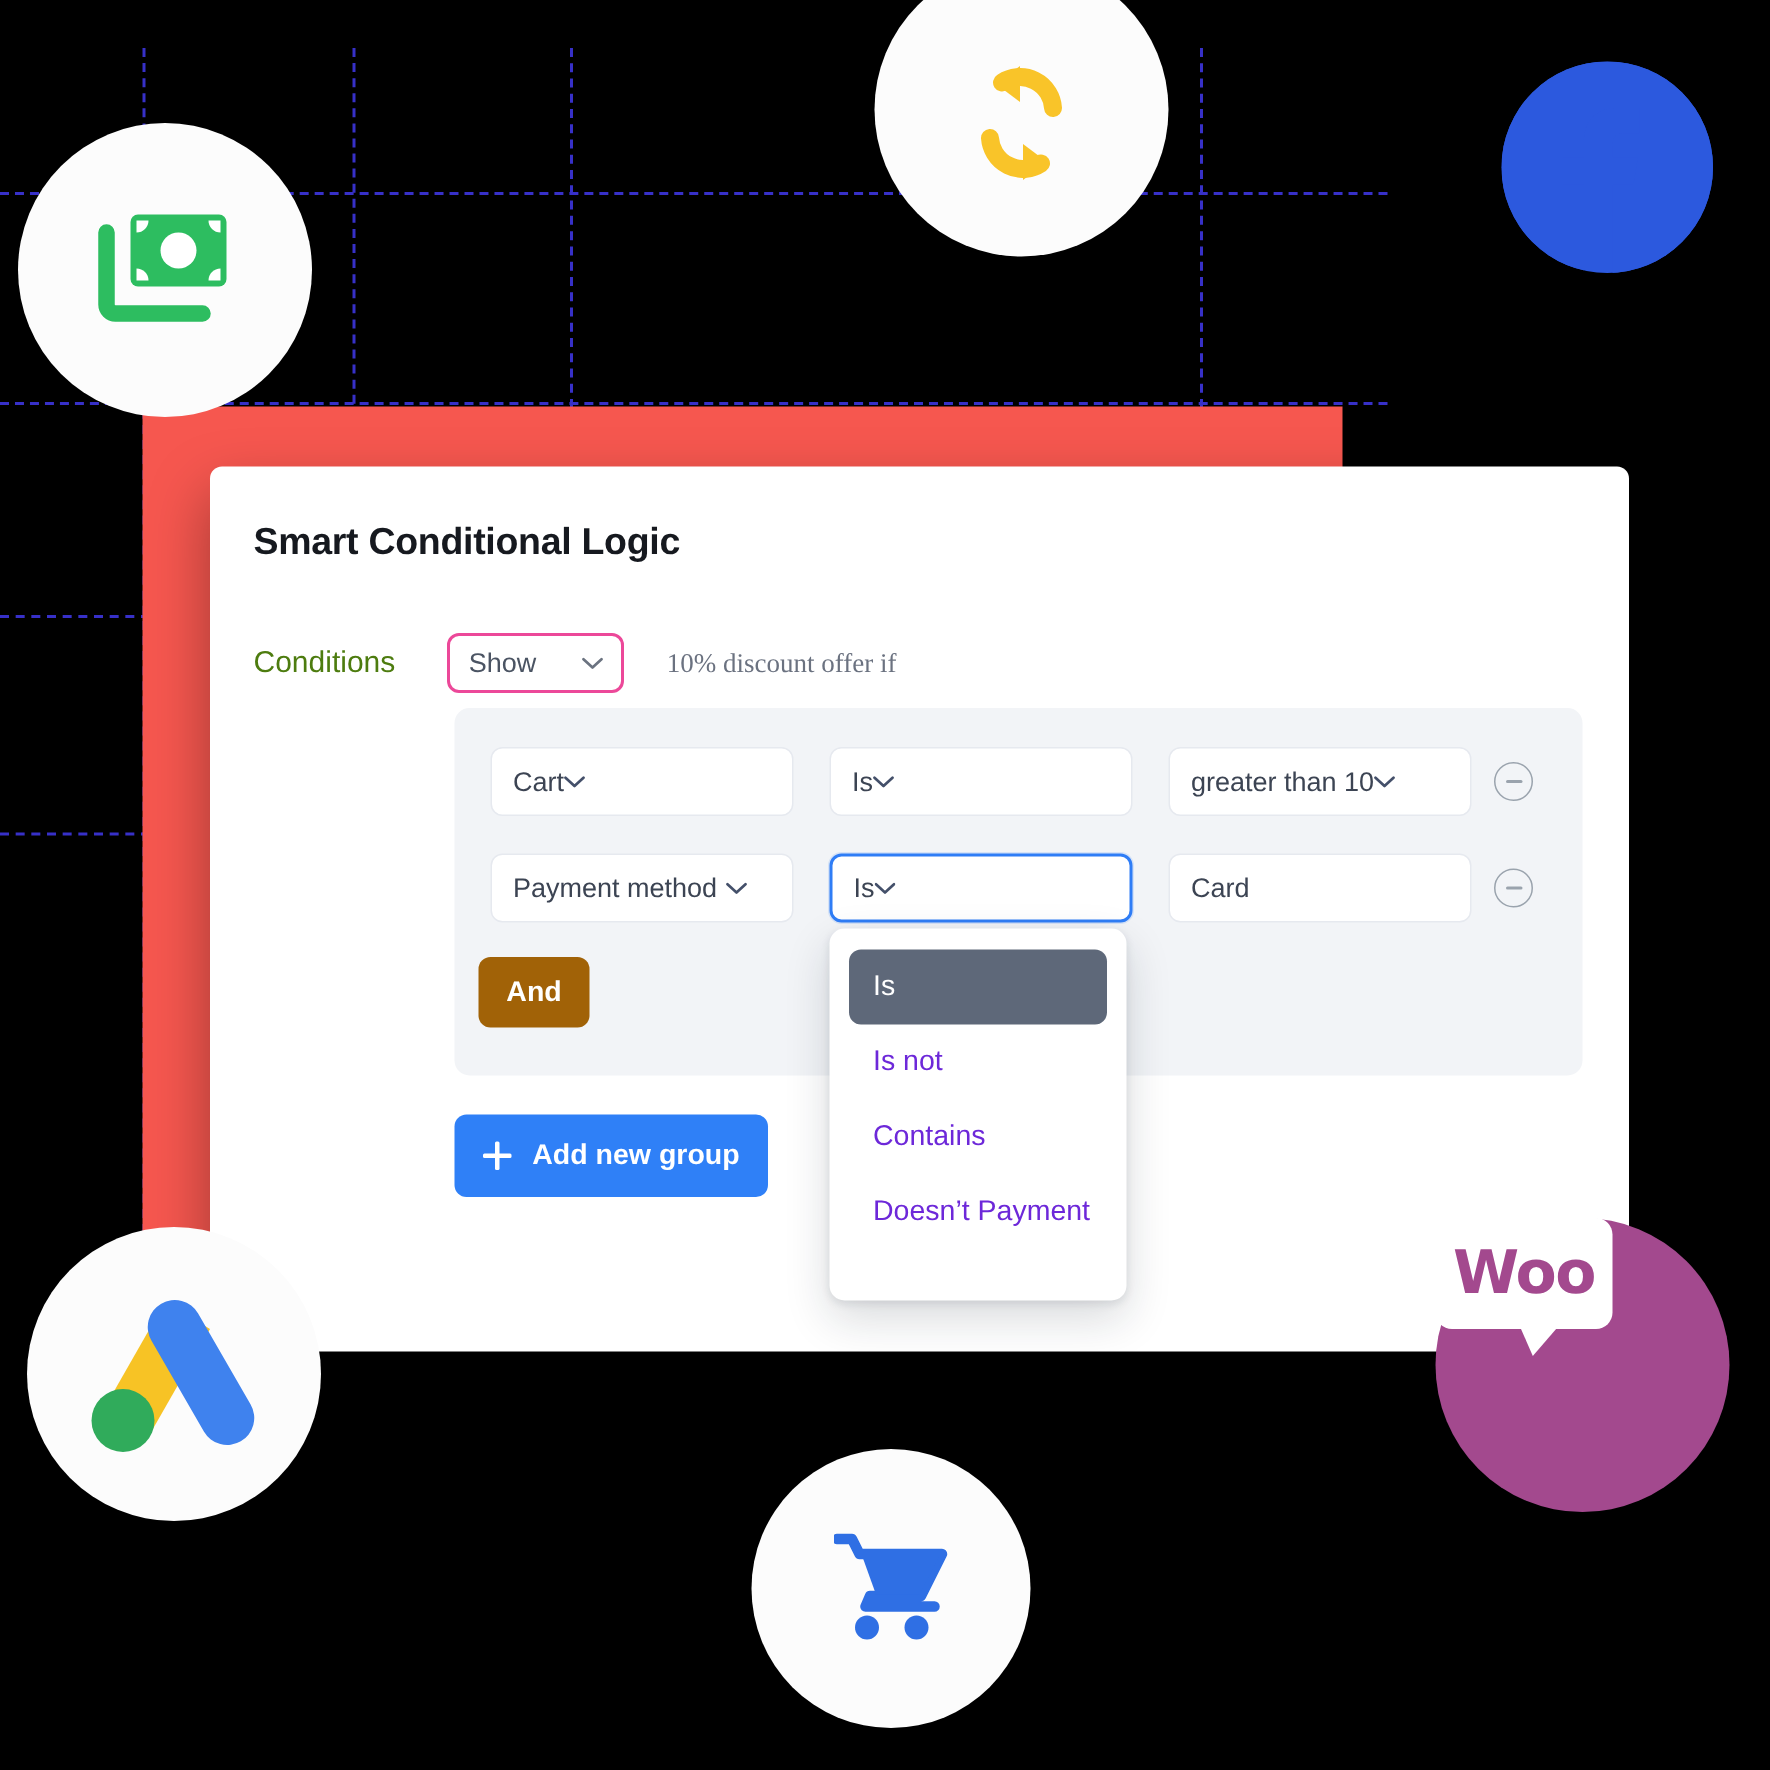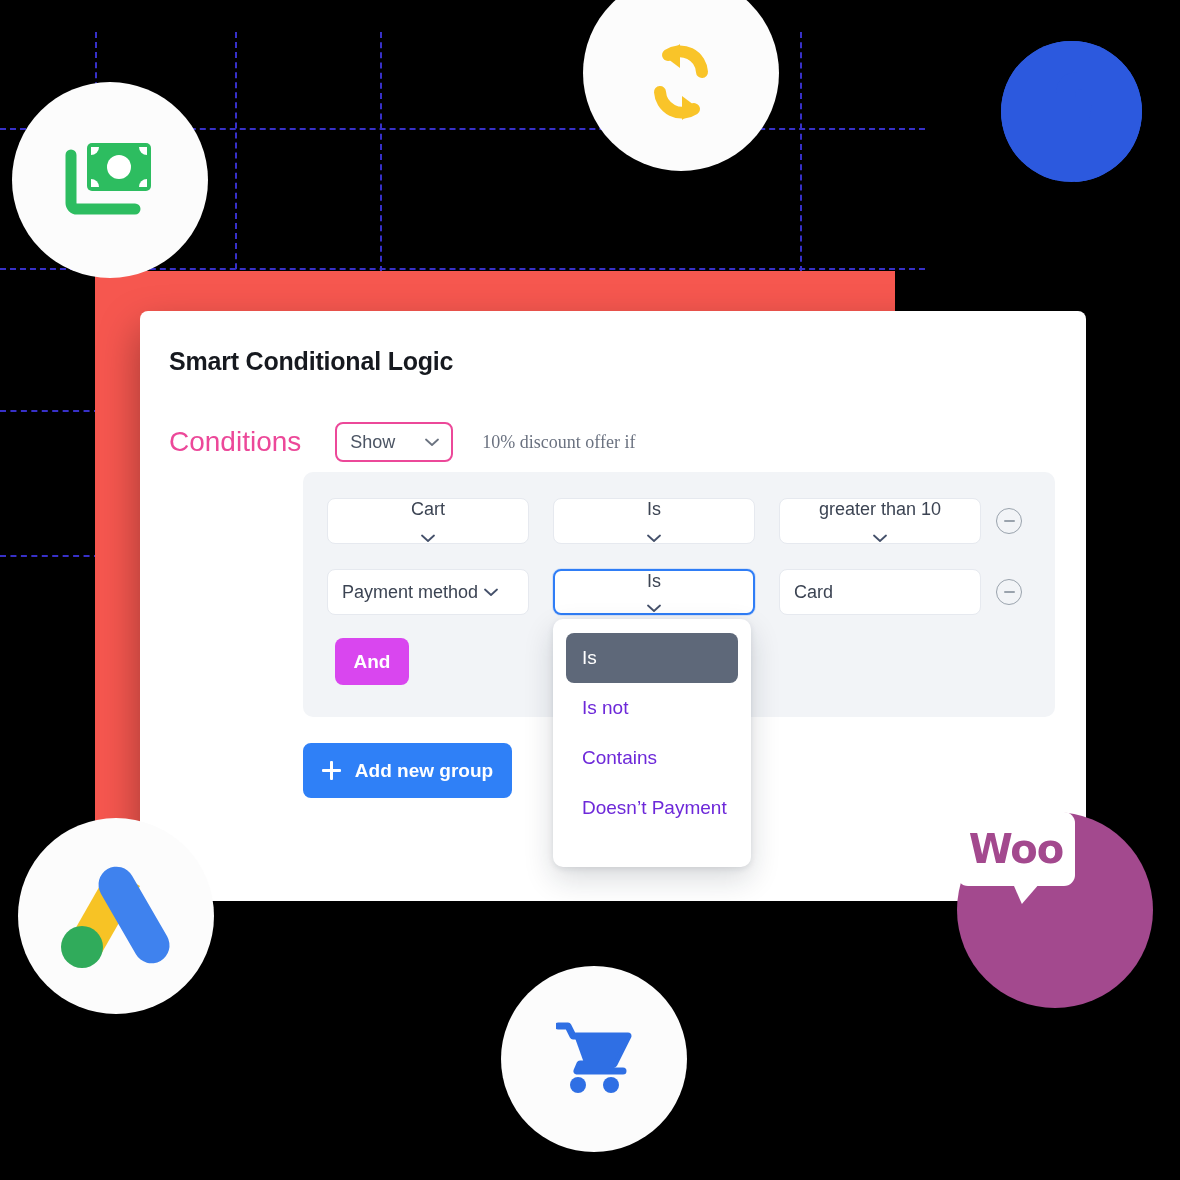--- a/index.html
+++ b/index.html
@@ -30,21 +30,21 @@
     box-shadow: 0 18px 40px rgba(0,0,0,0.35);
     overflow:visible;
   }
   .card-title {
     position:absolute; left:29px; top:36px;
     font-size:25px; font-weight:bold; color:#16191F; letter-spacing:-0.2px;
   }
 
   
   .cond-row { position:absolute; left:29px; top:111px; display:flex; align-items:center; }
-  .cond-label { font-size:28px; color:#ec4899; }
+  .cond-label { font-size:20px; color:#4d7c0f; }
   .show-select {
     margin-left:34px; width:118px; height:40px;
     background:#FFFFFF; border:2px solid #ec4899; border-radius:8px;
     display:flex; align-items:center; justify-content:space-between;
     padding:0 12px 0 13px;
     font-size:18px; color:#4B5463;
   }
   .cond-note { margin-left:29px; font-size:18px; color:#6B7280;font-family:Liberation Serif, serif; }
 
   
@@ -56,40 +56,40 @@
   .crow.r1 { left:24px; top:26px; }
   .crow.r2 { left:24px; top:97px; }
 
   .field {
     height:46px; background:#FFFFFF;
     border:1px solid #E6E9EF; border-radius:8px;
     display:flex; align-items:center;
     padding:0 14px;
     font-size:18px; color:#3C4453;
   }
-  .field.sel { justify-content:space-between;flex-direction:column; }
+  .field.sel { justify-content:flex-start; }
   .field.w-a { width:202px; }
   .field.w-b { width:202px; margin-left:24px; }
   .field.w-c { width:202px; margin-left:24px; }
   .field.focused { border:2px solid #2F7DF6; box-shadow:0 0 0 1px rgba(47,125,246,0.15); }
   .field.tight { justify-content:flex-start; }
   .field.tight .chev { margin-left:6px; }
 
   .chev { display:inline-block; color:#44506A; line-height:0; }
   .chev svg { display:block; }
 
   .remove-btn {
     margin-left:15px; width:26px; height:26px; border-radius:50%;
     border:1.6px solid #9AA3AD; display:flex; align-items:center; justify-content:center;
   }
   .remove-btn i { display:block; width:11px; height:1.8px; background:#9AA3AD; border-radius:1px; }
 
   .and-btn {
-    position:absolute; left:32px; top:166px;
-    width:74px; height:47px; border-radius:8px; background:#d946ef;
+    position:absolute; left:16px; top:166px;
+    width:74px; height:47px; border-radius:8px; background:#a16207;
     display:flex; align-items:center; justify-content:center;
     color:#fff; font-size:19px; font-weight:bold;
   }
 
   
   .dropdown {
     position:absolute; left:413px; top:308px; width:198px; height:248px;
     background:#FFFFFF; border-radius:10px;
     box-shadow:0 12px 30px rgba(20,28,45,0.16), 0 2px 6px rgba(20,28,45,0.10);
     padding:14px 13px; z-index:40;

